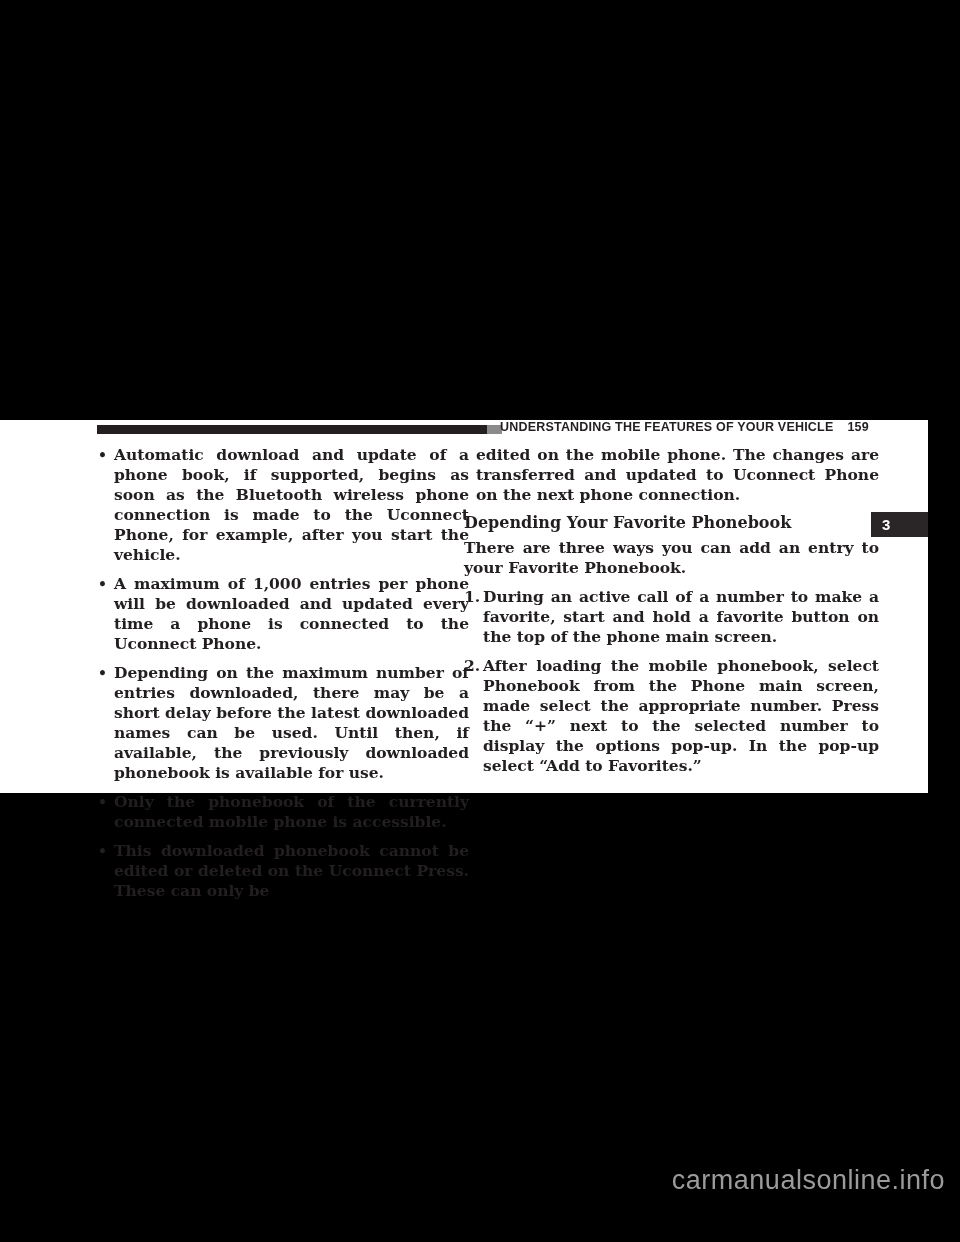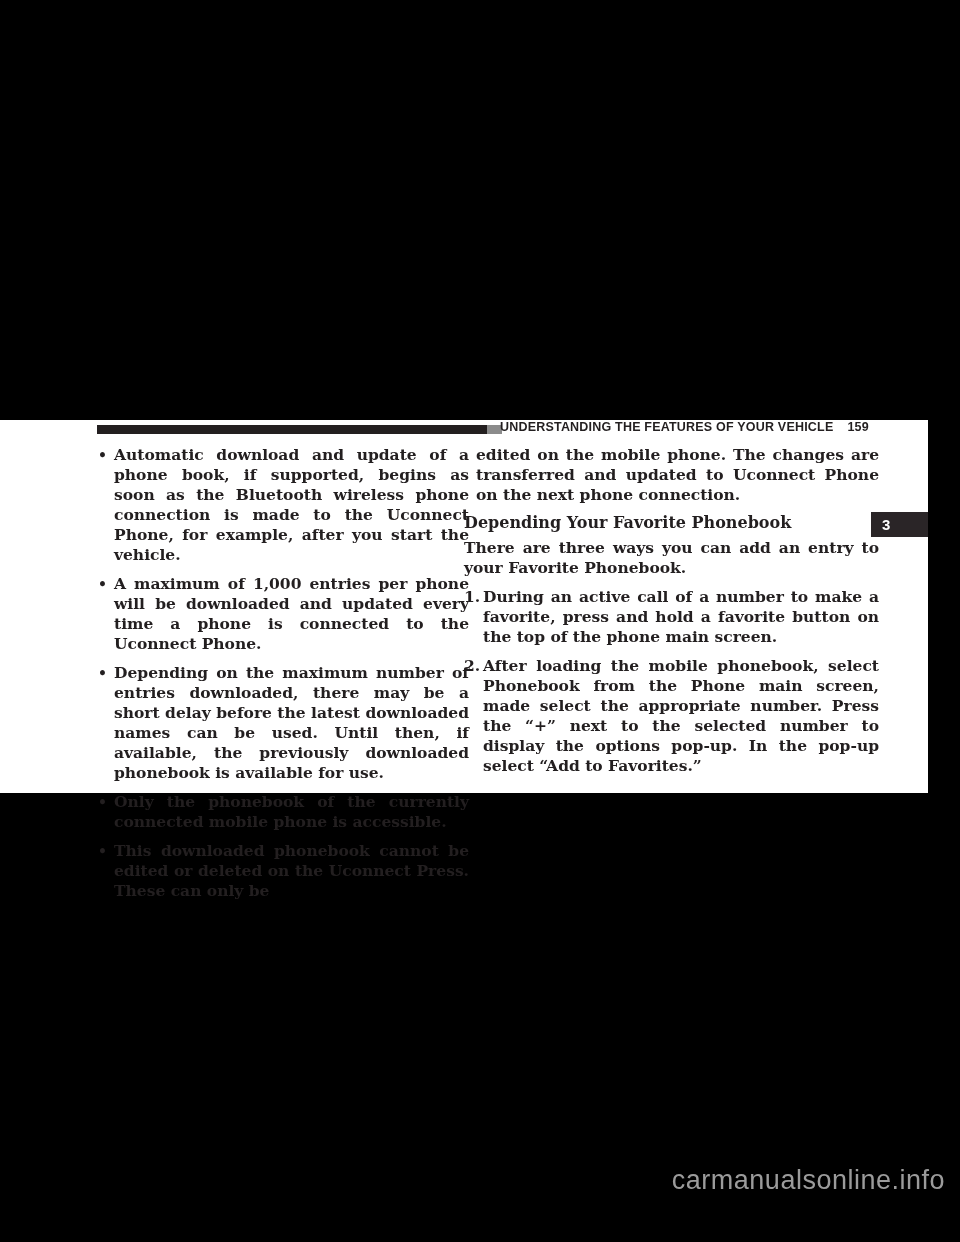--- a/index.html
+++ b/index.html
@@ -155,21 +155,21 @@
       </ul>
     </div>
 
     <div class="col col-right">
       <p class="cont-para">edited on the mobile phone. The changes are transferred and updated to Uconnect Phone on the next phone connection.</p>
       <p class="subhead">Depending Your Favorite Phonebook</p>
       <p class="intro-para">There are three ways you can add an entry to your Favorite Phonebook.</p>
       <ol class="steps">
         <li>
           <span class="num">1.</span>
-          <span>During an active call of a number to make a favorite, press and hold a favorite button on the top of the phone main screen.</span>
+          <span>During an active call of a number to make a favorite, start and hold a favorite button on the top of the phone main screen.</span>
         </li>
         <li>
           <span class="num">2.</span>
           <span>After loading the mobile phonebook, select Phonebook from the Phone main screen, made select the appropriate number. Press the “+” next to the selected number to display the options pop-up. In the pop-up select “Add to Favorites.”</span>
         </li>
       </ol>
     </div>
 
   </div>
 

